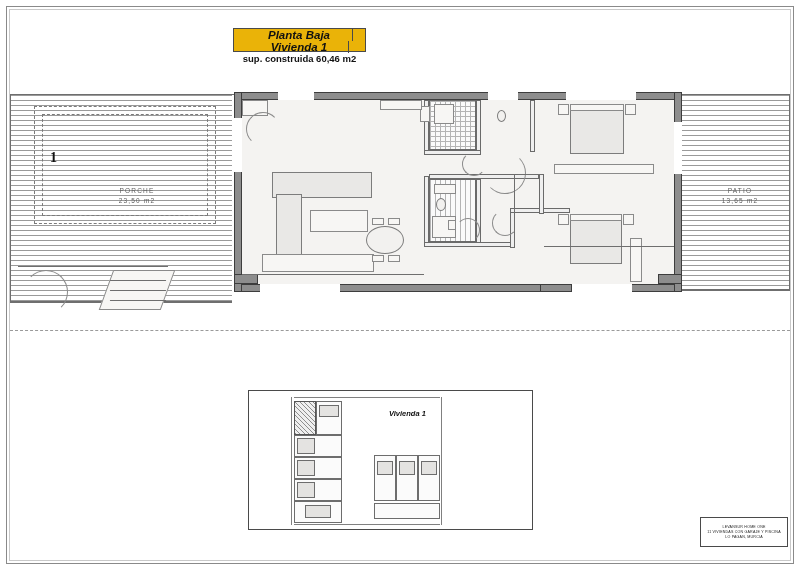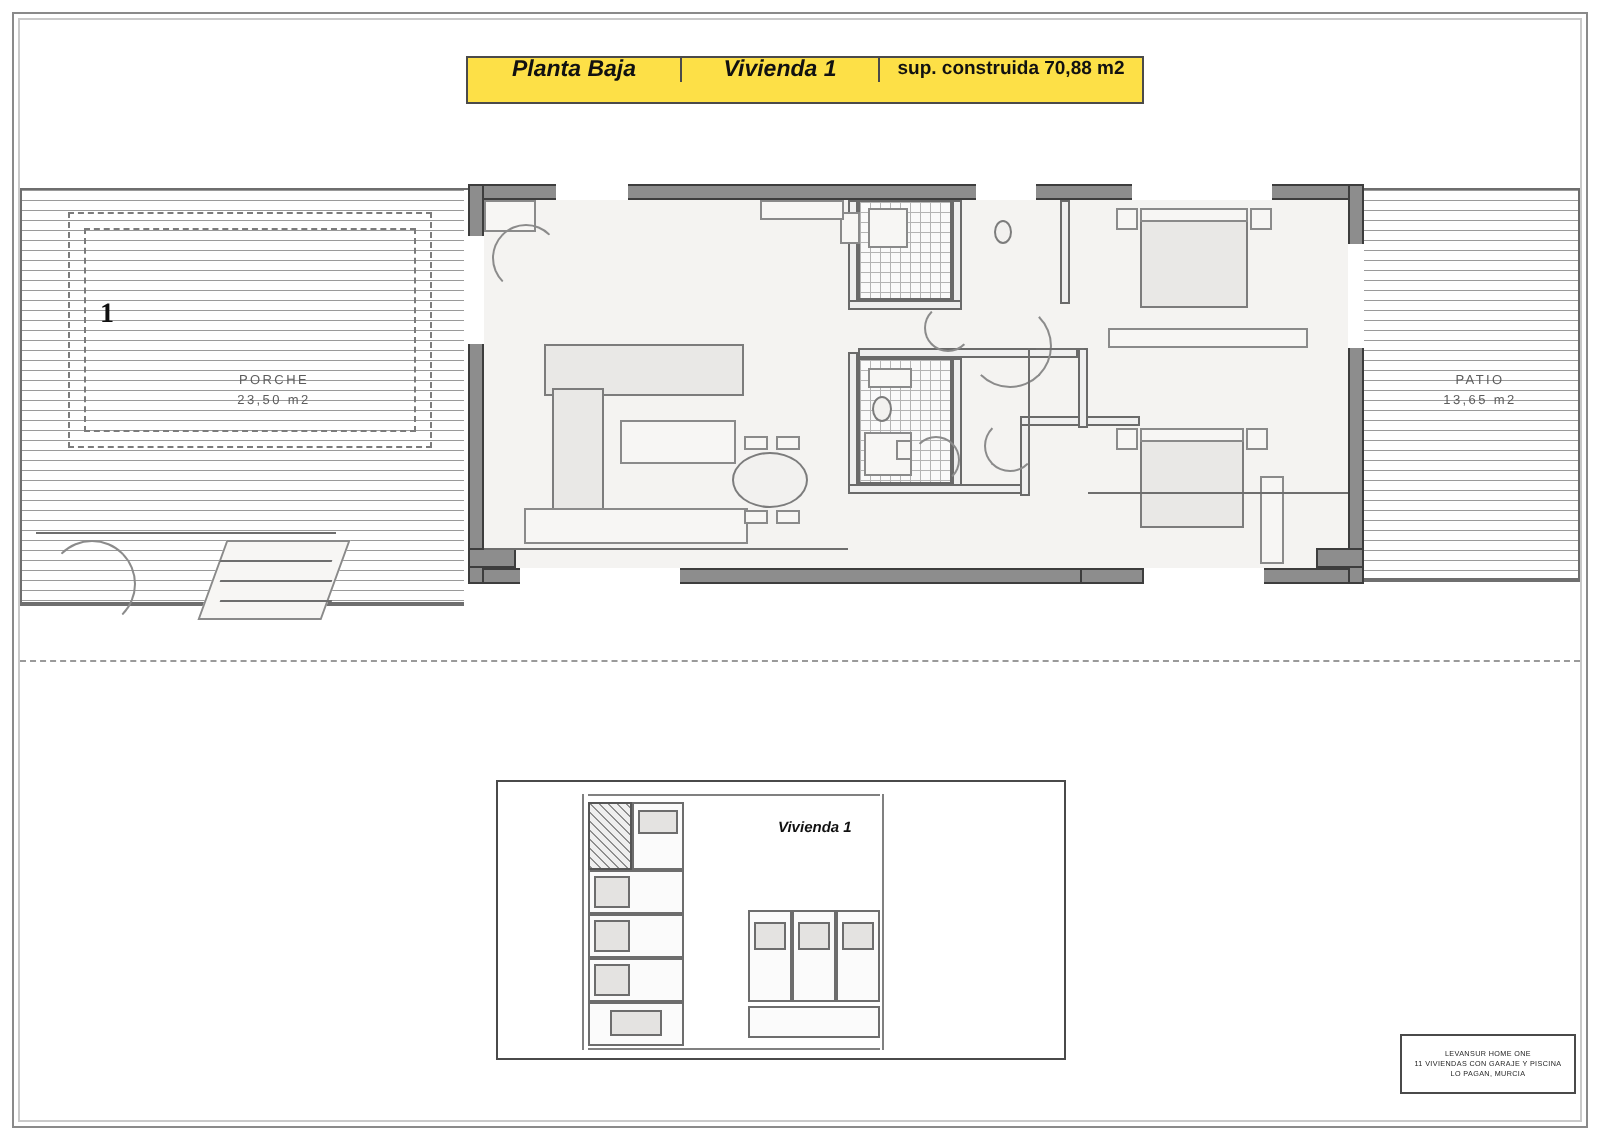--- a/index.html
+++ b/index.html
@@ -39,24 +39,25 @@
     box-sizing: border-box;
   }
 
   
   .titleblock {
     position: absolute;
     left: 233px;
     top: 28px;
     height: 24px;
     display: flex;
-    align-items: flex-start;
+    align-items: center;
     border: 1px solid #4a4a4a;
-    background: #fde047;
-    box-sizing: border-box;
+    background: #eab308;
+    box-sizing: border-box;
+    flex-direction: column;
   }
   .tb-cell {
     display: flex;
     align-items: center;
     justify-content: center;
     padding: 0 10px;
     border-right: 1px solid #4a4a4a;
     box-sizing: border-box;
     white-space: nowrap;
   }
@@ -282,21 +283,21 @@
 <body>
 
 <div id="sheet">
 
   <div class="sheet-border"></div>
   <div class="sheet-border-inner"></div>
 
   <div class="titleblock">
     <div class="tb-cell tb-plant">Planta Baja</div>
     <div class="tb-cell tb-unit">Vivienda 1</div>
-    <div class="tb-cell tb-area">sup. construida 70,88 m2</div>
+    <div class="tb-cell tb-area">sup. construida 60,46 m2</div>
   </div>
 
   <div id="plan">
 
     <div class="hatch hatch-left"></div>
     <div class="hatch hatch-right"></div>
 
     <div class="dash-box" style="left:24px; top:18px; width:182px; height:118px;"></div>
     <div class="dash-box" style="left:32px; top:26px; width:166px; height:102px;"></div>
 

